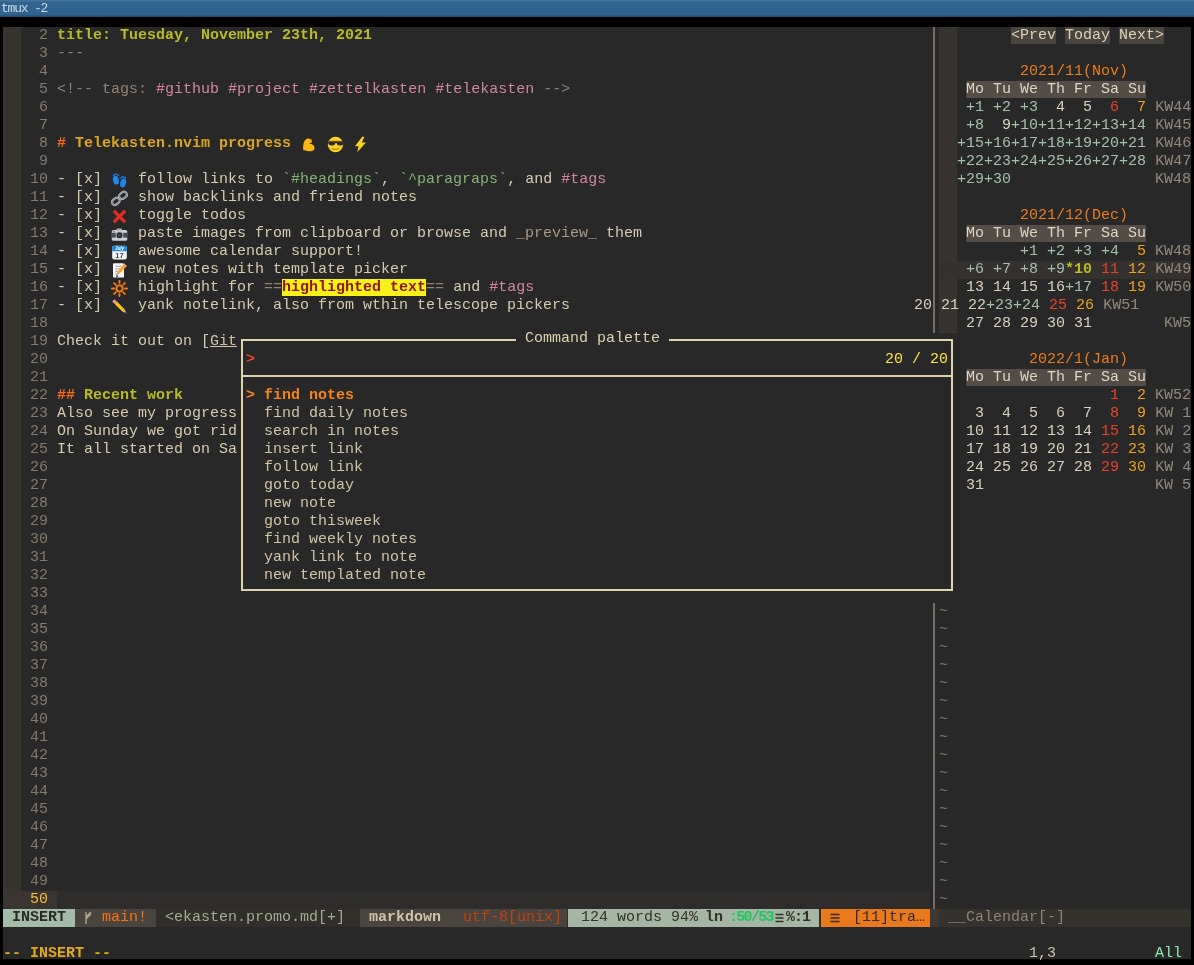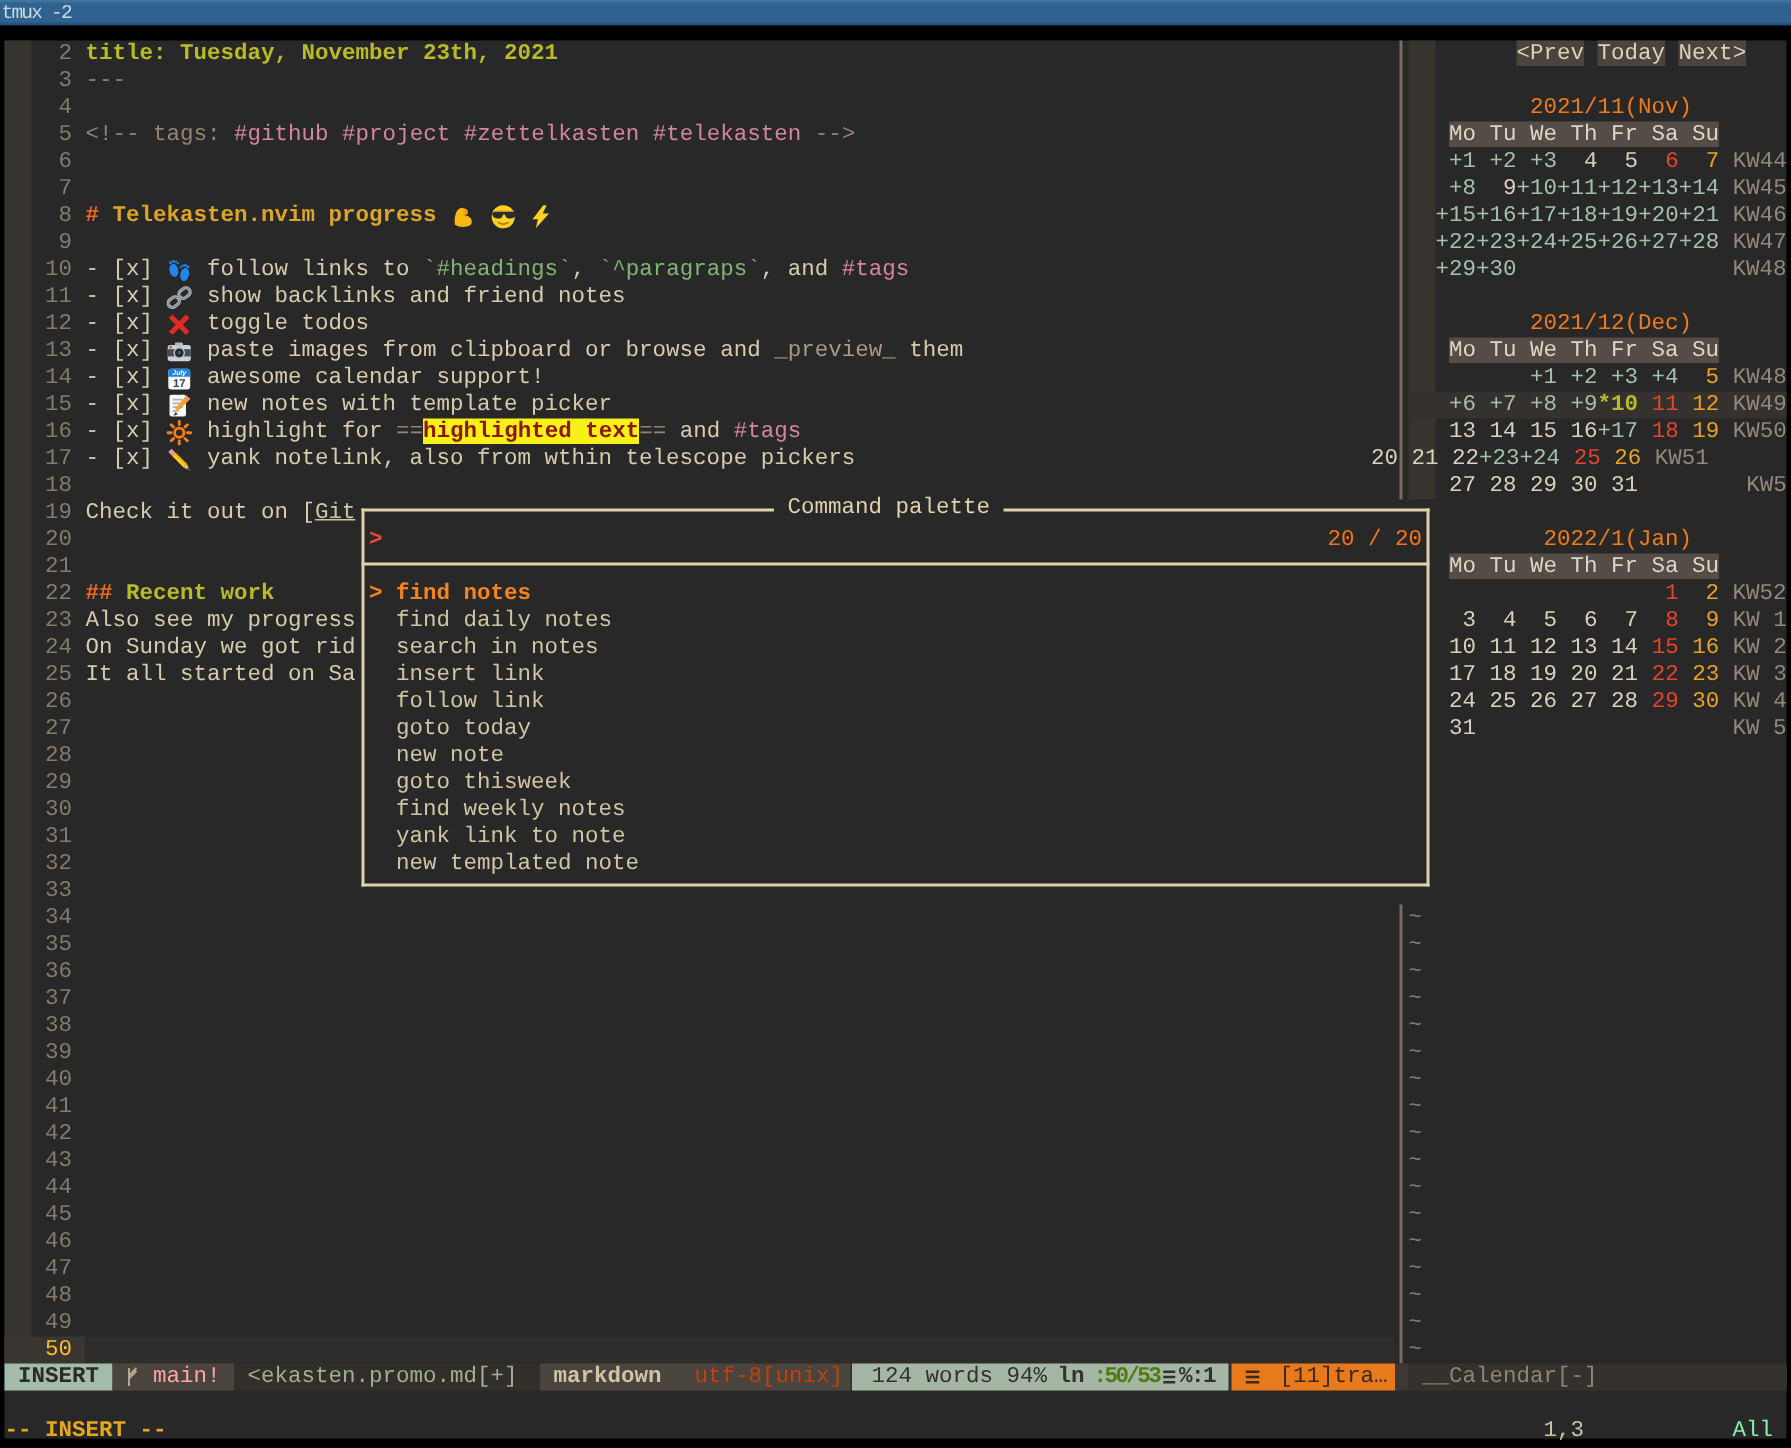--- a/index.html
+++ b/index.html
@@ -20,21 +20,21 @@
 .rd{color:#e8432c}
 .am{color:#eda21f}
 .kw{color:#93887a}
 .mt{color:#ef7c1a}
 .dy{color:#dad1bc}
 .hd{background:#544c46;color:#ded5c2}
 .nv{background:#4a443e;color:#dcd2b6}
 .td{color:#b8bb26;font-weight:bold}
 .tld{color:#867e70}
 .pr{color:#e84a33;font-weight:bold}
-.cnt{color:#f97316}
+.cnt{color:#fde047}
 .or{color:#f5841f;font-weight:bold}
 .it{color:#cfc4a4}
 
 </style></head><body>
 <div id="scr">
 <div style="position:absolute;left:0;top:0;width:1194px;height:17px;background:linear-gradient(#47799f,#2f628f 15%,#2f628f 85%,#1c4569)"></div>
 <pre style="left:1px;top:0px;font:13px/17px &quot;Liberation Mono&quot;,monospace;letter-spacing:-1.2px;color:#ccd9e2">tmux -2</pre>
 <div style="position:absolute;left:3px;top:27px;width:1188px;height:932px;background:#282828"></div>
 <div style="position:absolute;left:3px;top:27px;width:18px;height:882px;background:#37332f"></div>
 <div style="position:absolute;left:939px;top:27px;width:18px;height:312px;background:#37332f"></div>
@@ -231,27 +231,27 @@
 <div style="position:absolute;left:75px;top:909px;width:81px;height:18px;background:#4a443e"></div>
 <div style="position:absolute;left:360px;top:909px;width:207px;height:18px;background:#4a443e"></div>
 <div style="position:absolute;left:568px;top:909px;width:251px;height:18px;background:#a6b6a4"></div>
 <div style="position:absolute;left:821px;top:909px;width:109px;height:18px;background:#e8791c"></div>
 <div style="position:absolute;left:930px;top:909px;width:9px;height:18px;background:#3d3833"></div>
 <div style="position:absolute;left:939px;top:909px;width:252px;height:18px;background:#35312c"></div>
 <pre style="left:12px;top:909px"><span style="color:#2c2a26;font-weight:bold">INSERT</span></pre>
 <svg style="position:absolute;left:83px;top:911px" width="10" height="14" viewBox="0 0 10 14">
       <path d="M3 1v12M3 6 L8 1M3 8 L8 3" stroke="#b4a890" stroke-width="1.3" fill="none"></path>
     </svg>
-<pre style="left:102px;top:909px"><span style="color:#fca5a5">main!</span></pre>
+<pre style="left:102px;top:909px"><span style="color:#f97316">main!</span></pre>
 <pre style="left:165px;top:909px"><span style="color:#9fae94">&lt;ekasten.promo.md[+]</span></pre>
 <pre style="left:369px;top:909px"><span style="color:#cfc4a4;font-weight:bold">markdown</span></pre>
 <pre style="left:463px;top:909px"><span style="color:#c2410c">utf-8[unix]</span></pre>
 <pre style="left:581px;top:909px"><span style="color:#33312b">124 words 94%</span></pre>
 <pre style="left:705px;top:909px"><span style="color:#33312b;font-weight:bold">ln</span></pre>
-<pre style="left:729px;top:909px"><span style="color:#4d7c0f;font-weight:bold;letter-spacing:-1.7px">:50/53</span></pre>
+<pre style="left:729px;top:909px"><span style="color:#22c55e;font-weight:bold;letter-spacing:-1.7px">:50/53</span></pre>
 <svg style="position:absolute;left:775px;top:913px" width="9" height="10" viewBox="0 0 9 10">
       <path d="M0.5 1.5h8M0.5 5h8M0.5 8.5h8" stroke="#33312b" stroke-width="1.6"></path>
     </svg>
 <pre style="left:786px;top:909px"><span style="color:#33312b;font-weight:bold;letter-spacing:-1px">%:1</span></pre>
 <svg style="position:absolute;left:830px;top:913px" width="10" height="10" viewBox="0 0 10 10">
       <path d="M0.5 1.5h9M0.5 5h9M0.5 8.5h9" stroke="#3b2a17" stroke-width="1.7"></path>
     </svg>
 <pre style="left:853px;top:909px"><span style="color:#3b2a17">[11]tra…</span></pre>
 <pre style="left:948px;top:909px"><span style="color:#8d8474">__Calendar[-]</span></pre>
 <pre style="left:3px;top:945px"><span style="color:#e3a81c;font-weight:bold">-- INSERT --</span></pre>

